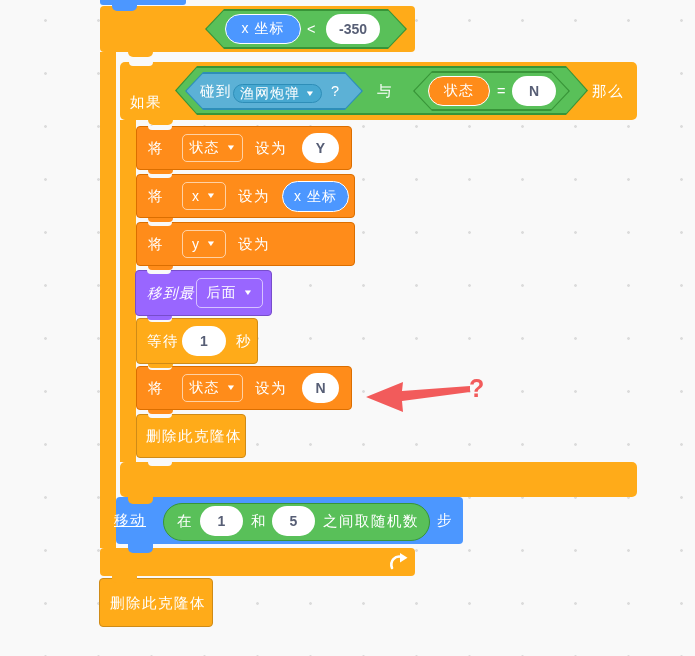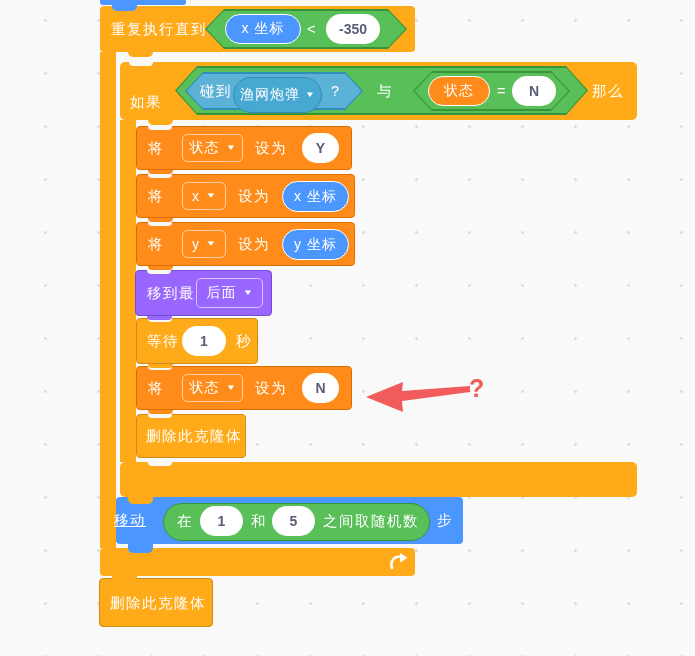--- a/index.html
+++ b/index.html
@@ -51,21 +51,20 @@
 </style>
 </head>
 <body>
 
 <div class="workspace">
 
   <div class="blk c-motion" style="left:100px;top:0;width:86px;height:5px;border-radius:0 0 3px 3px;"></div>
 
   <div class="blk c-control r4" style="left:100px;top:6px;width:315px;height:46px;"></div>
   <div class="tab c-motion" style="left:112px;top:0;height:11px;"></div>
-  <div class="lbl" style="left:111px;top:19px;">重复执行直到</div>
 
   <div class="hex hex-op" style="left:205px;top:9px;width:202px;height:40px;--p:19px;">
       <div class="fill"></div>
     </div>
   <div class="oval rep rep-motion" style="left:225px;top:14px;width:76px;height:30px;">x 坐标</div>
   <div class="lbl" style="left:307px;top:19px;">&lt;</div>
   <div class="oval input" style="left:326px;top:14px;width:54px;height:30px;">-350</div>
 
   <div class="blk c-control" style="left:100px;top:52px;width:16px;height:496px;"></div>
   <div class="tab c-control" style="left:128px;top:52px;height:5px;"></div>
@@ -77,21 +76,21 @@
 
   <div class="hex hex-op" style="left:175px;top:66px;width:413px;height:49px;--p:22px;">
       <div class="fill"></div>
     </div>
   <div class="lbl" style="left:377px;top:81px;">与</div>
 
   <div class="hex hex-sense" style="left:185px;top:72px;width:178px;height:38px;--p:18px;">
       <div class="fill"></div>
     </div>
   <div class="lbl" style="left:200px;top:81px;">碰到</div>
-  <div class="dd-oval" style="left:233px;top:77px;width:89px;height:36px;text-align:right;">
+  <div class="dd-oval" style="left:233px;top:84px;width:89px;height:19px;text-align:right;">
     <span>渔网炮弹</span>
     <span class="dd-arrow">▼</span>
   </div>
   <div class="lbl" style="left:331px;top:81px;">?</div>
 
   <div class="hex hex-op" style="left:413px;top:71px;width:157px;height:40px;--p:19px;">
       <div class="fill"></div>
     </div>
   <div class="oval rep rep-var" style="left:428px;top:76px;width:62px;height:30px;">状态</div>
   <div class="lbl" style="left:497px;top:81px;">=</div>
@@ -124,26 +123,25 @@
 
   <div class="blk c-var r4" style="left:136px;top:222px;width:219px;height:44px;"></div>
   <div class="notch" style="left:148px;top:222px;"></div>
   <div class="tab c-var-flat" style="left:148px;top:266px;height:4px;"></div>
   <div class="lbl" style="left:148px;top:234px;">将</div>
   <div class="dd" style="left:182px;top:230px;width:44px;height:28px;">
     <span>y</span>
     <span class="dd-arrow">▼</span>
   </div>
   <div class="lbl" style="left:238px;top:234px;">设为</div>
-  <div class="oval rep rep-motion" style="left:282px;top:229px;width:67px;height:31px;">y 坐标</div>
 
   <div class="blk c-looks r4" style="left:135px;top:270px;width:137px;height:46px;"></div>
   <div class="notch" style="left:147px;top:270px;"></div>
   <div class="tab" style="left:147px;top:316px;height:4px;background:#9966FF;"></div>
-  <div class="lbl" style="left:147px;top:283px;">移到最</div>
+  <div class="lbl" style="left:147px;top:283px;font-style:italic;">移到最</div>
   <div class="dd" style="left:196px;top:278px;width:67px;height:30px;">
     <span>后面</span>
     <span class="dd-arrow">▼</span>
   </div>
 
   <div class="blk c-control-b r4" style="left:136px;top:318px;width:122px;height:46px;"></div>
   <div class="notch" style="left:148px;top:318px;"></div>
   <div class="tab c-control" style="left:148px;top:364px;height:4px;"></div>
   <div class="lbl" style="left:147px;top:331px;">等待</div>
   <div class="oval input" style="left:182px;top:326px;width:44px;height:30px;">1</div>

